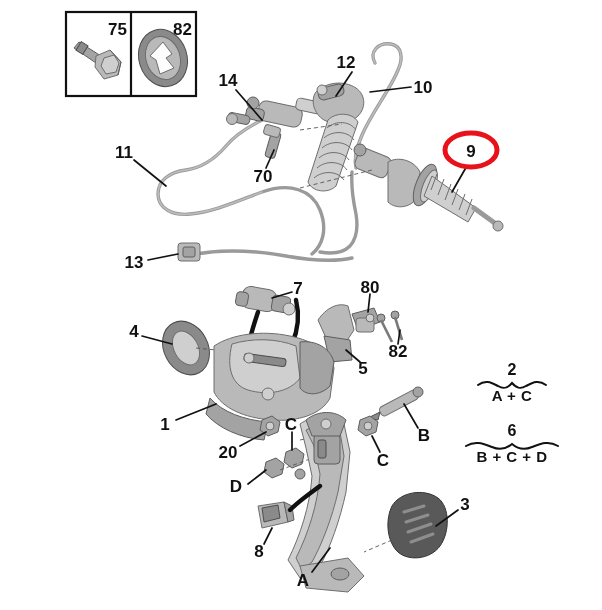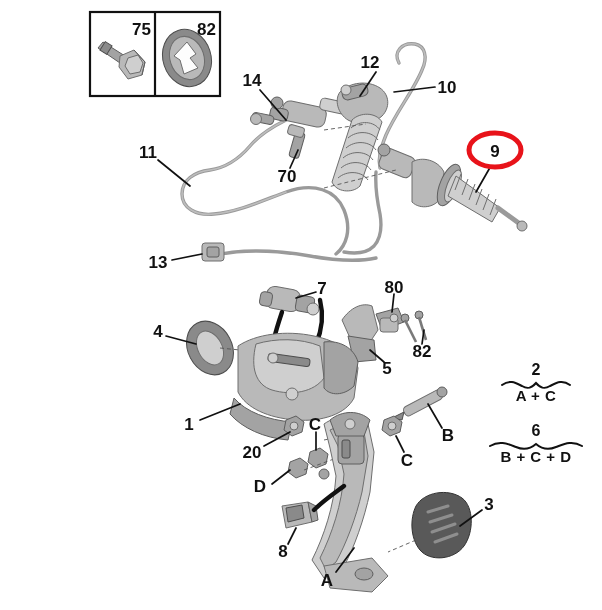--- a/index.html
+++ b/index.html
@@ -1,18 +1,18 @@
 <!DOCTYPE html>
 <html><head>
 <meta charset="utf-8">
 <title>Parts Diagram</title>
 <style>
   html,body{margin:0;padding:0;background:#ffffff;}
   body{width:602px;height:610px;font-family:"Liberation Sans",sans-serif;overflow:hidden;}
-  #stage{position:relative;width:560px;height:610px;background:#fff;margin-left:24px;}
+  #stage{position:relative;width:560px;height:610px;background:#fff;}
   #stage svg{position:absolute;left:0;top:0;}
   .cal{font-family:"Liberation Sans",sans-serif;font-weight:bold;fill:#111;}
   .lbl{font-size:17px;}
   .boxnum{font-size:17px;}
   .legnum{font-size:16px;}
   .legtxt{font-size:15px;letter-spacing:0.5px;}
   .ld{stroke:#111;stroke-width:1.7;fill:none;stroke-linecap:round;}
   .ldthin{stroke:#555;stroke-width:0.9;fill:none;stroke-dasharray:4 3;}
   .boxline{stroke:#111;stroke-width:2.2;fill:none;}
   .hl{stroke:#e8131a;stroke-width:5;fill:#fff;}

